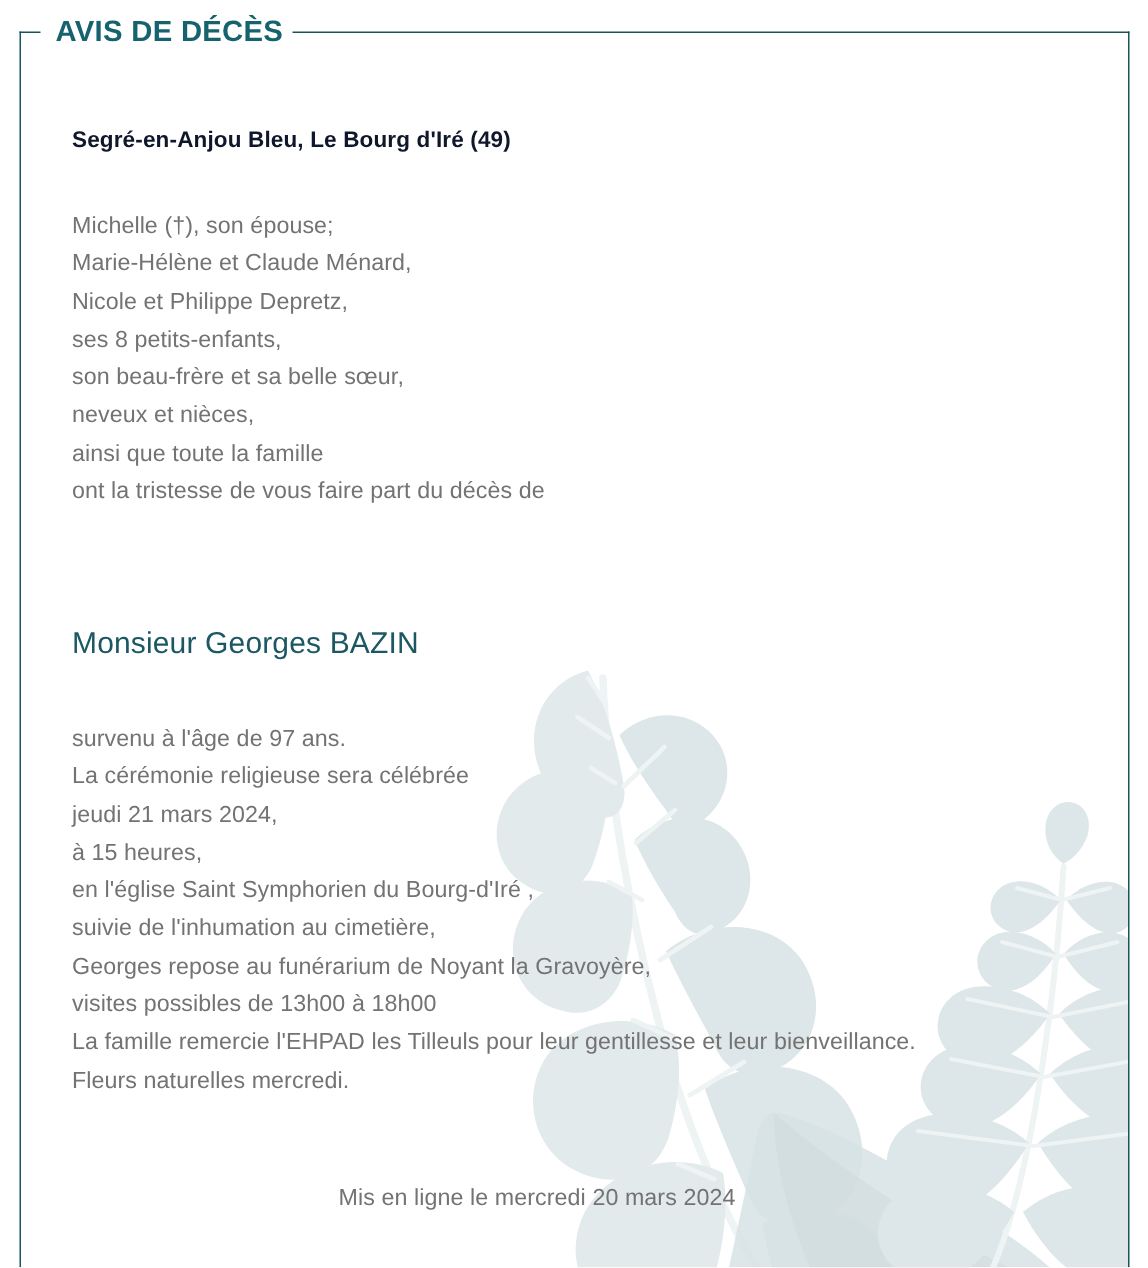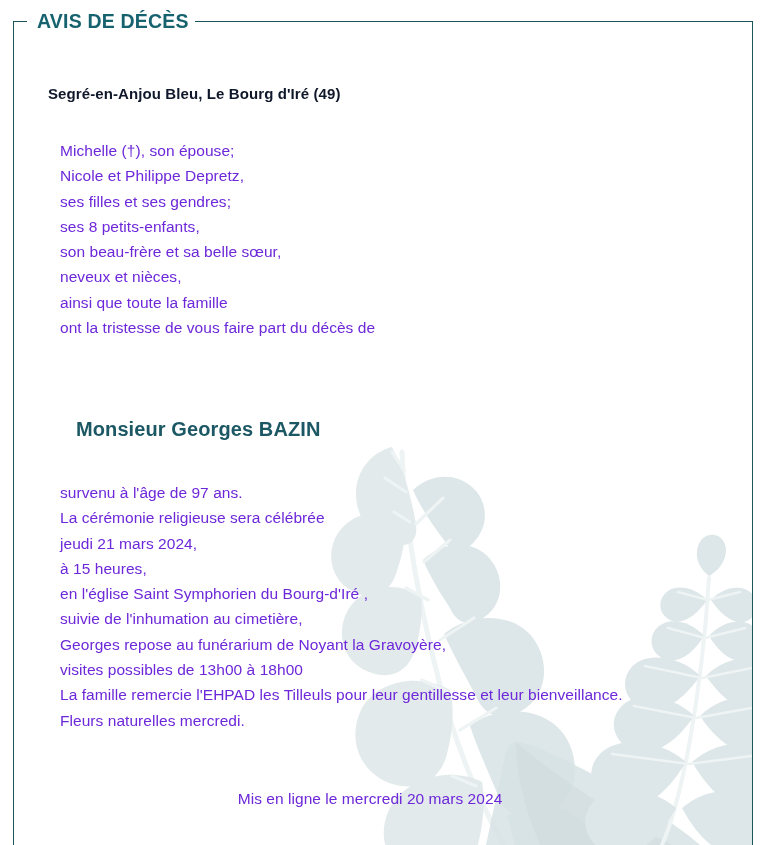--- a/index.html
+++ b/index.html
@@ -91,46 +91,45 @@
     left: 0;
     font-size: 15px;
     font-weight: bold;
     color: #0f172a;
     letter-spacing: 0.1px;
     white-space: nowrap;
   }
 
   .body-block {
     position: absolute;
-    left: 12px;
+    left: 0;
     width: 620px;
     font-size: 15.5px;
-    color: #6d28d9;
+    color: #737373;
     line-height: 25.3px;
     letter-spacing: 0.05px;
   }
   #family-block { top: 138px; }
   #ceremony-block { top: 480px; }
   #publication-block { top: 786px; text-align: center; }
 
   .body-block .line {
     display: block;
     white-space: pre-wrap;
   }
 
   #deceased-name {
     position: absolute;
     top: 418px;
     left: 0;
     font-size: 20px;
-    font-weight: bold;
+    font-weight: normal;
     color: #1c5864;
     letter-spacing: 0.1px;
     white-space: nowrap;
-    margin-left: 28px;
   }
 </style>
 </head>
 <body>
 
 <div id="notice-card">
 
   <div id="botanical-layer">
     <svg width="765" height="845" viewBox="0 0 765 845" xmlns="http://www.w3.org/2000/svg">
       <defs>
@@ -239,22 +238,22 @@
   <div id="frame-title-gap"></div>
 
   <div id="section-title">AVIS DE DÉCÈS</div>
 
   <div id="content">
 
     <div id="locality">Segré-en-Anjou Bleu, Le Bourg d'Iré (49)</div>
 
     <div id="family-block" class="body-block">
       <span class="line">Michelle (†), son épouse;</span>
+      <span class="line">Marie-Hélène et Claude Ménard,</span>
       <span class="line">Nicole et Philippe Depretz,</span>
-      <span class="line">ses filles et ses gendres;</span>
       <span class="line">ses 8 petits-enfants,</span>
       <span class="line">son beau-frère et sa belle sœur,</span>
       <span class="line">neveux et nièces,</span>
       <span class="line">ainsi que toute la famille</span>
       <span class="line">ont la tristesse de vous faire part du décès de</span>
     </div>
 
     <div id="deceased-name">Monsieur Georges BAZIN</div>
 
     <div id="ceremony-block" class="body-block">

